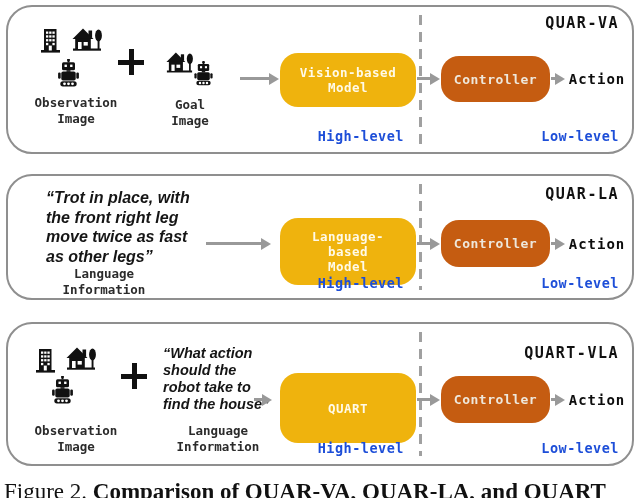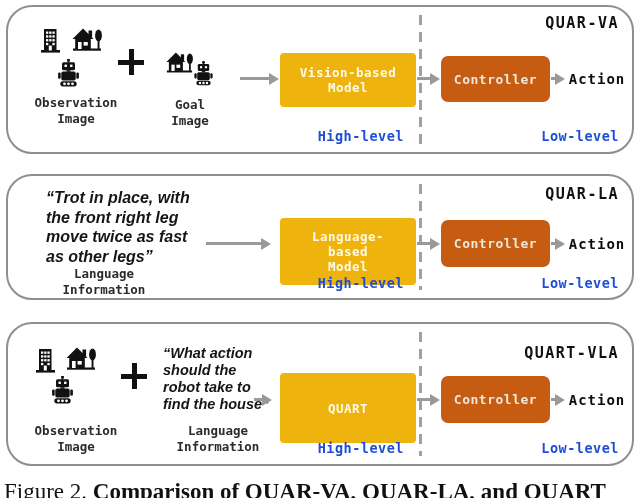--- a/index.html
+++ b/index.html
@@ -8,25 +8,25 @@
   .panel{position:absolute;left:6px;width:628px;border:2px solid #8f8f8f;
          border-radius:26px;background:#fff;box-sizing:border-box;}
   #panel-1{top:5px;height:149px;padding-left:40px;}
   #panel-2{top:174px;height:126px;}
   #panel-3{top:322px;height:144px;}
 
   .panel-title{position:absolute;top:7px;right:13px;font-weight:bold;font-size:15px;
                letter-spacing:1.5px;color:#111;}
   .divider{position:absolute;left:411px;top:8px;bottom:8px;width:3px;
            background:repeating-linear-gradient(180deg,#a0a0a0 0 10px,transparent 10px 17px);}
-  .model-box{position:absolute;left:272px;width:136px;background:#EFB30D;border-radius:4px;
+  .model-box{position:absolute;left:272px;width:136px;background:#EFB30D;border-radius:18px;
              display:flex;align-items:center;justify-content:center;text-align:center;
              color:#FFFAE8;font-weight:bold;font-size:12.5px;line-height:15px;
              letter-spacing:.5px;white-space:pre-line;}
-  .controller-box{position:absolute;left:433px;width:109px;background:#C55C11;border-radius:7px;
+  .controller-box{position:absolute;left:433px;width:109px;background:#C55C11;border-radius:18px;
              display:flex;align-items:center;justify-content:center;
              color:#EEE7DB;font-weight:bold;font-size:13px;letter-spacing:.5px;}
   .action{position:absolute;left:556px;width:66px;text-align:center;color:#0d0d0d;
           font-weight:bold;font-size:14px;letter-spacing:1px;}
   .lvl{position:absolute;bottom:8px;color:#1d4ed8;font-weight:bold;font-size:13.5px;
        letter-spacing:.5px;}
   .lvl.high{right:228px;} .lvl.low{right:13px;}
 
   .arrow{position:absolute;height:3px;background:#999;}
   .arrow::after{content:"";position:absolute;right:-10px;top:-4.5px;width:0;height:0;

